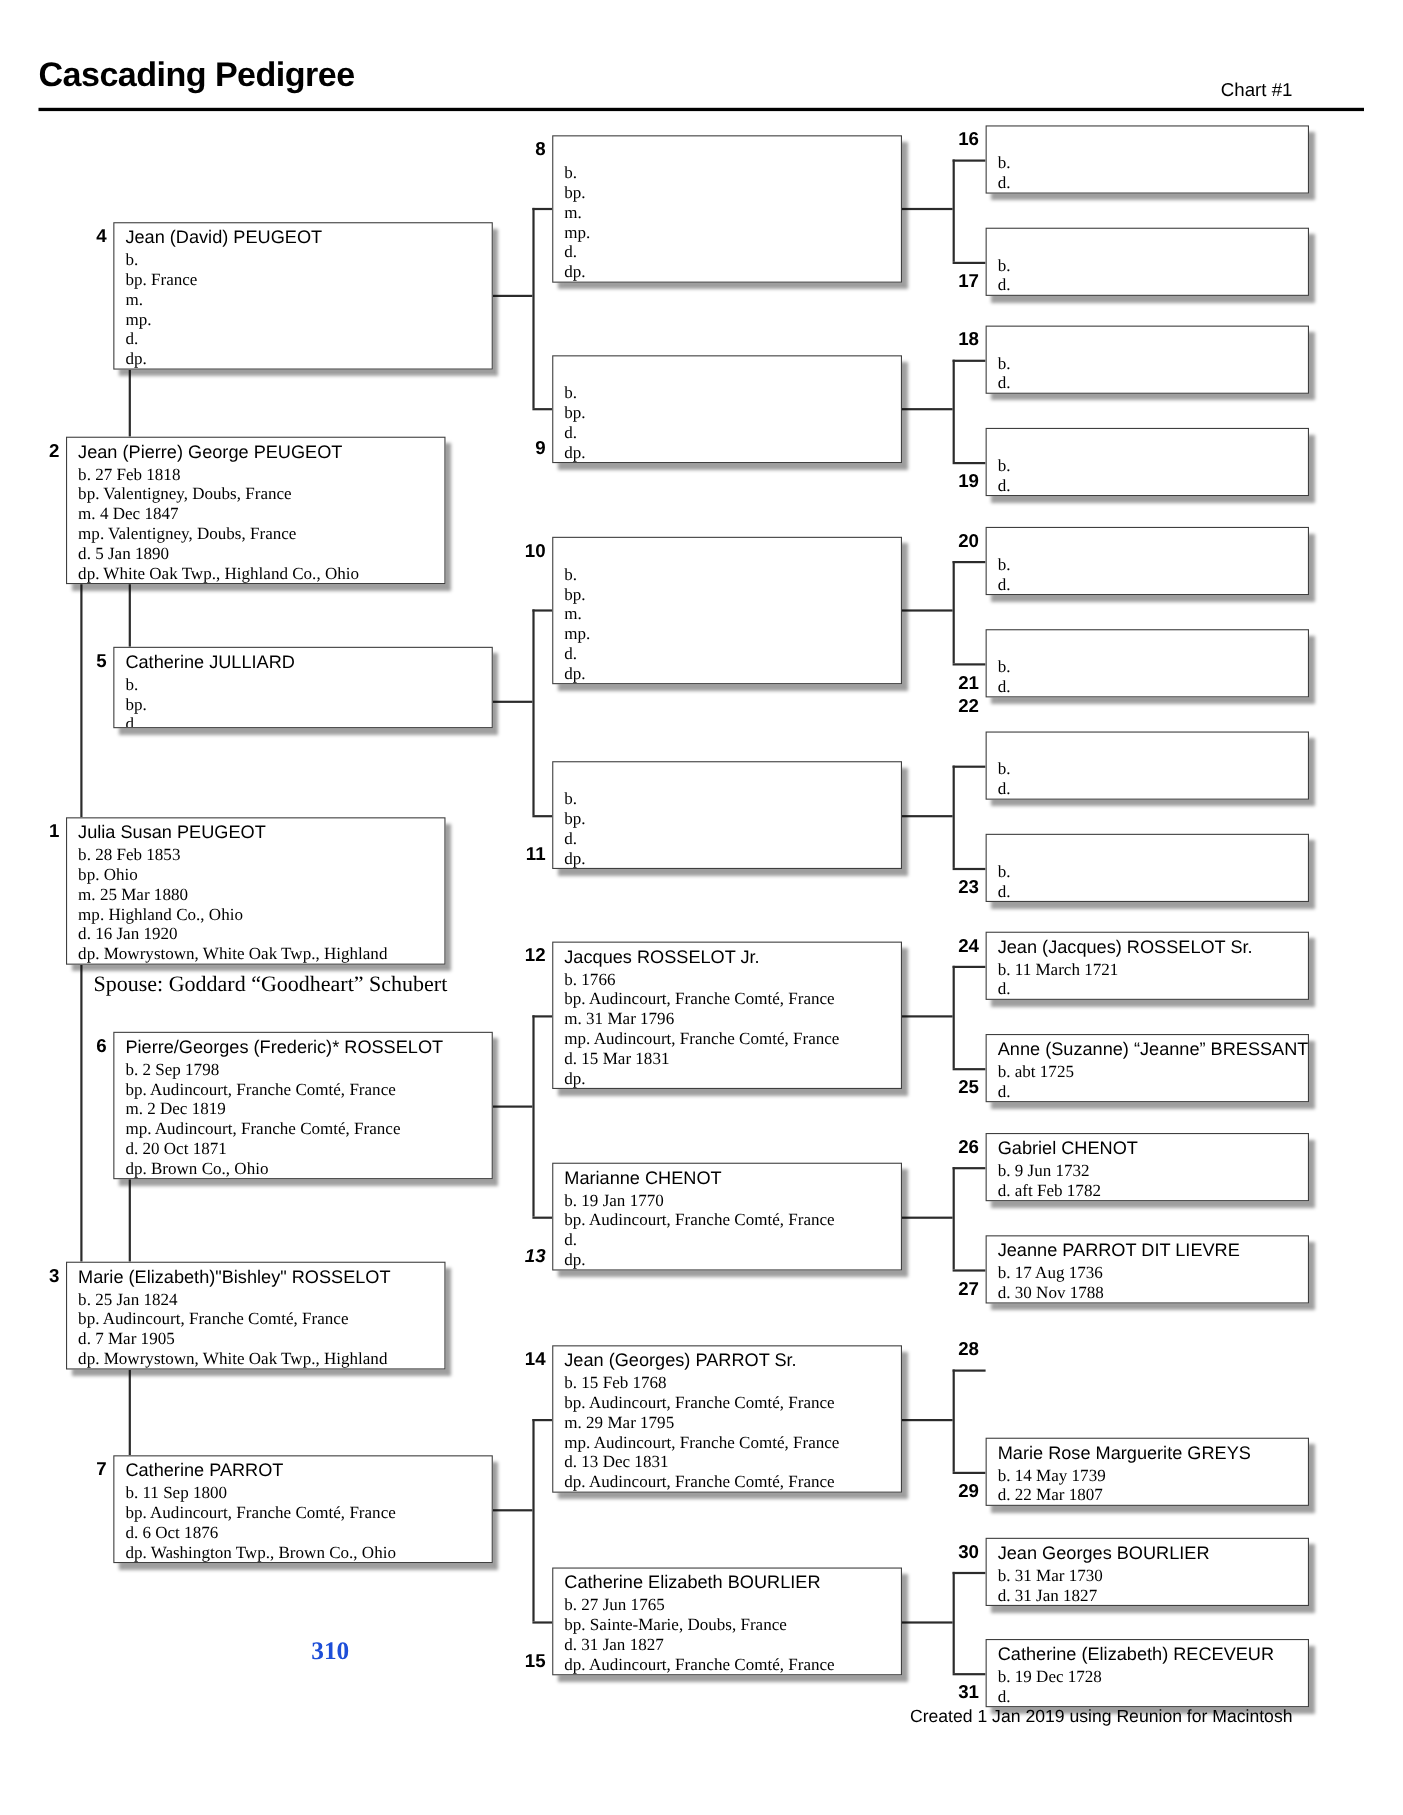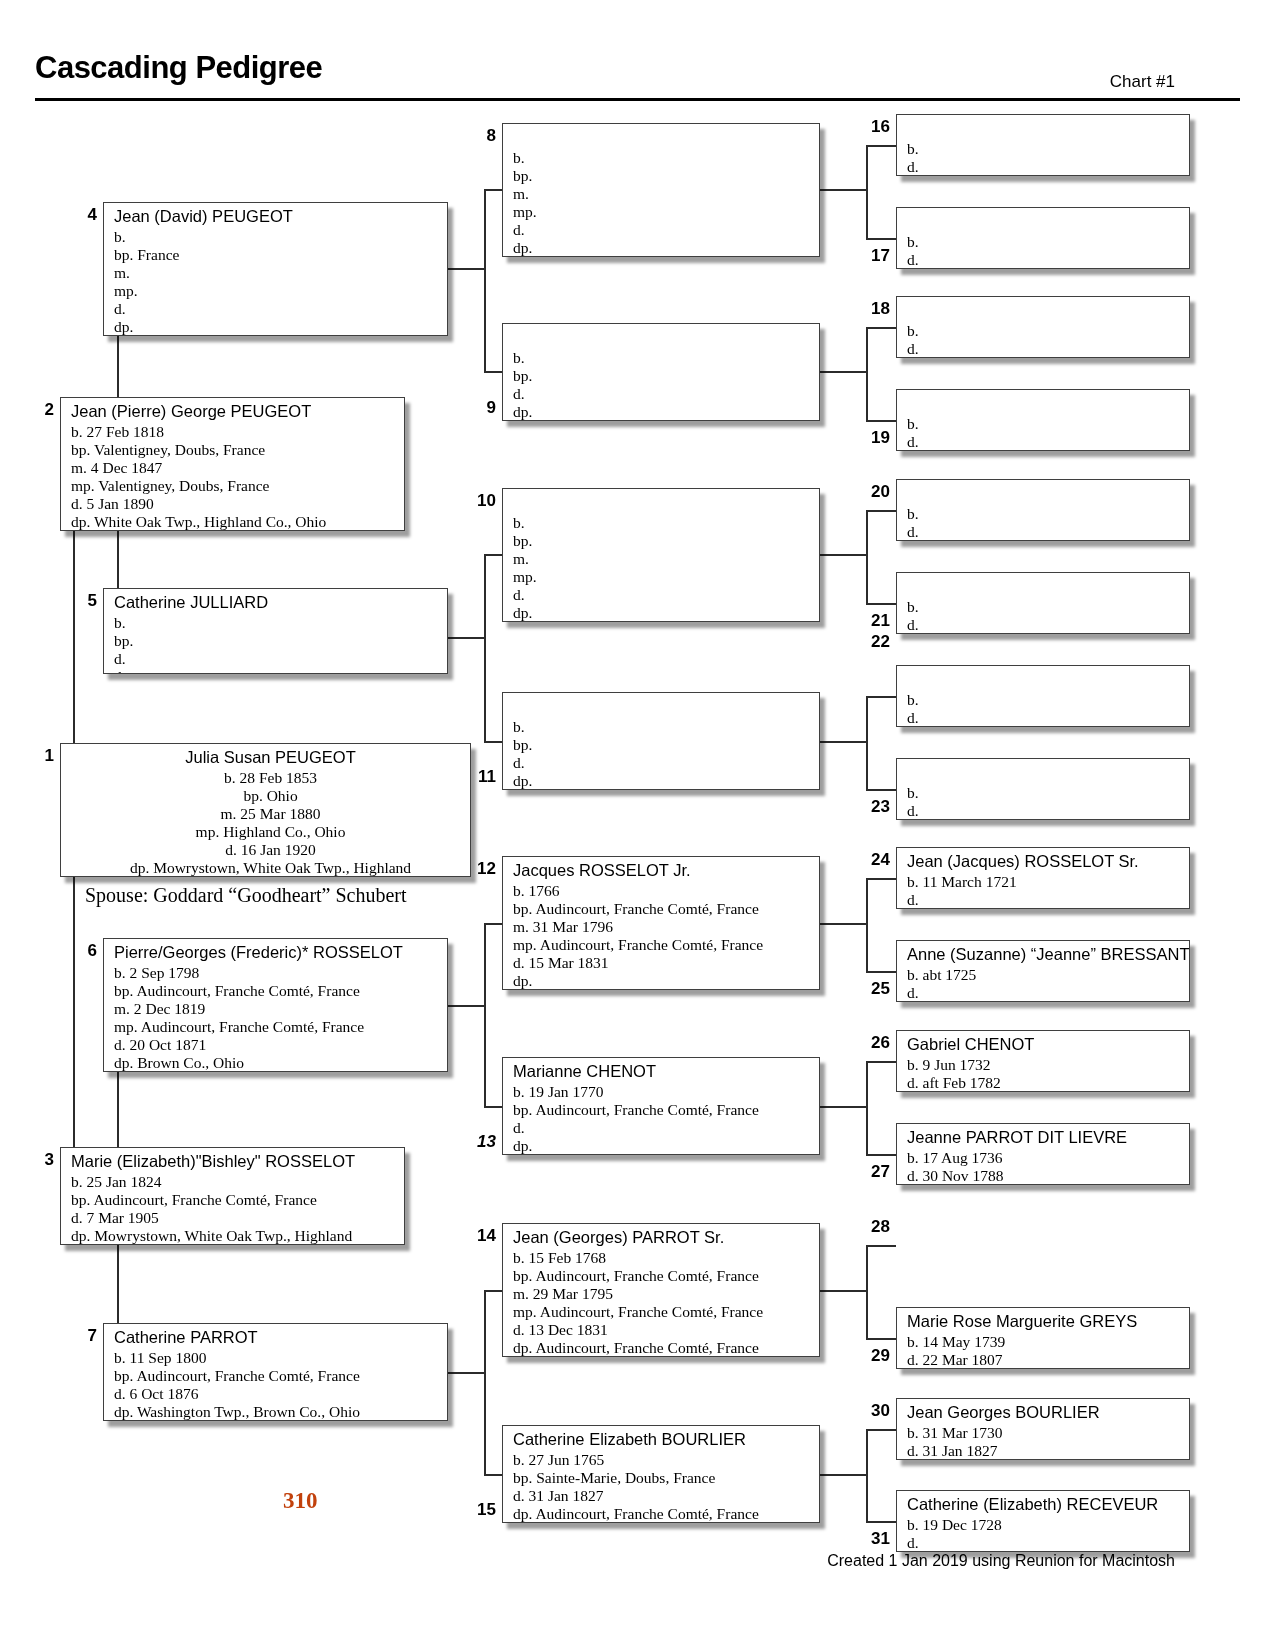--- a/index.html
+++ b/index.html
@@ -30,21 +30,21 @@
     position:absolute; width:30px; text-align:right;
     font:bold 17px "Liberation Sans", sans-serif; color:#000;
   }
   .cline { position:absolute; background:#2b2b2b; }
   .cline.h { height:2px; }
   .cline.v { width:2px; }
   .spouse-note {
     position:absolute; left:85px; top:884px;
     font:20px "Liberation Serif", serif; color:#000;
   }
-  .page-number { position:absolute; left:283px; top:1488px; font:bold 23px "Liberation Serif", serif; color:#c2410c; }
+  .page-number { position:absolute; left:283px; top:1488px; font:bold 23px "Liberation Serif", serif; color:#1d4ed8; }
   .created-note { position:absolute; right:100px; top:1552px; font:16px "Liberation Sans", sans-serif; color:#000; }
 </style>
 </head>
 <body>
 
 <div id="canvas">
   <div class="title">Cascading Pedigree</div>
   <div class="title-rule"></div>
   <div class="chart-label">Chart #1</div>
   <div class="spouse-note">Spouse: Goddard “Goodheart” Schubert</div>
@@ -98,21 +98,21 @@
     <div class="cline h" style="left: 866px; top: 1154px; width: 30px;"></div>
     <div class="cline h" style="left: 820px; top: 1290px; width: 46px;"></div>
     <div class="cline v" style="left: 866px; top: 1245px; height: 93px;"></div>
     <div class="cline h" style="left: 866px; top: 1245px; width: 30px;"></div>
     <div class="cline h" style="left: 866px; top: 1338px; width: 30px;"></div>
     <div class="cline h" style="left: 820px; top: 1474px; width: 46px;"></div>
     <div class="cline v" style="left: 866px; top: 1429px; height: 92px;"></div>
     <div class="cline h" style="left: 866px; top: 1429px; width: 30px;"></div>
     <div class="cline h" style="left: 866px; top: 1521px; width: 30px;"></div>
     <div class="pnum" style="left: 24px; top: 746px;">1</div>
-    <div class="pbox" style="left: 60px; top: 743px; width: 411px; height: 134px; text-align: center;">
+    <div class="pbox" style="left: 60px; top: 743px; width: 345px; height: 134px;">
       <div class="pname">Julia Susan PEUGEOT</div>
       <div class="pfield">b. 28 Feb 1853</div>
       <div class="pfield">bp. Ohio</div>
       <div class="pfield">m. 25 Mar 1880</div>
       <div class="pfield">mp. Highland Co., Ohio</div>
       <div class="pfield">d. 16 Jan 1920</div>
       <div class="pfield">dp. Mowrystown, White Oak Twp., Highland</div>
     </div>
     <div class="pnum" style="left: 24px; top: 400px;">2</div>
     <div class="pbox" style="left: 60px; top: 397px; width: 345px; height: 134px;">
@@ -136,21 +136,21 @@
     <div class="pbox" style="left: 103px; top: 202px; width: 345px; height: 134px;">
       <div class="pname">Jean (David) PEUGEOT</div>
       <div class="pfield">b.</div>
       <div class="pfield">bp. France</div>
       <div class="pfield">m.</div>
       <div class="pfield">mp.</div>
       <div class="pfield">d.</div>
       <div class="pfield">dp.</div>
     </div>
     <div class="pnum" style="left: 67px; top: 591px;">5</div>
-    <div class="pbox" style="left: 103px; top: 588px; width: 345px; height: 86px;">
+    <div class="pbox" style="left: 103px; top: 588px; width: 345px; height: 74px;">
       <div class="pname">Catherine JULLIARD</div>
       <div class="pfield">b.</div>
       <div class="pfield">bp.</div>
       <div class="pfield">d.</div>
       <div class="pfield">dp.</div>
     </div>
     <div class="pnum" style="left: 67px; top: 941px;">6</div>
     <div class="pbox" style="left: 103px; top: 938px; width: 345px; height: 134px;">
       <div class="pname">Pierre/Georges (Frederic)* ROSSELOT</div>
       <div class="pfield">b. 2 Sep 1798</div>

